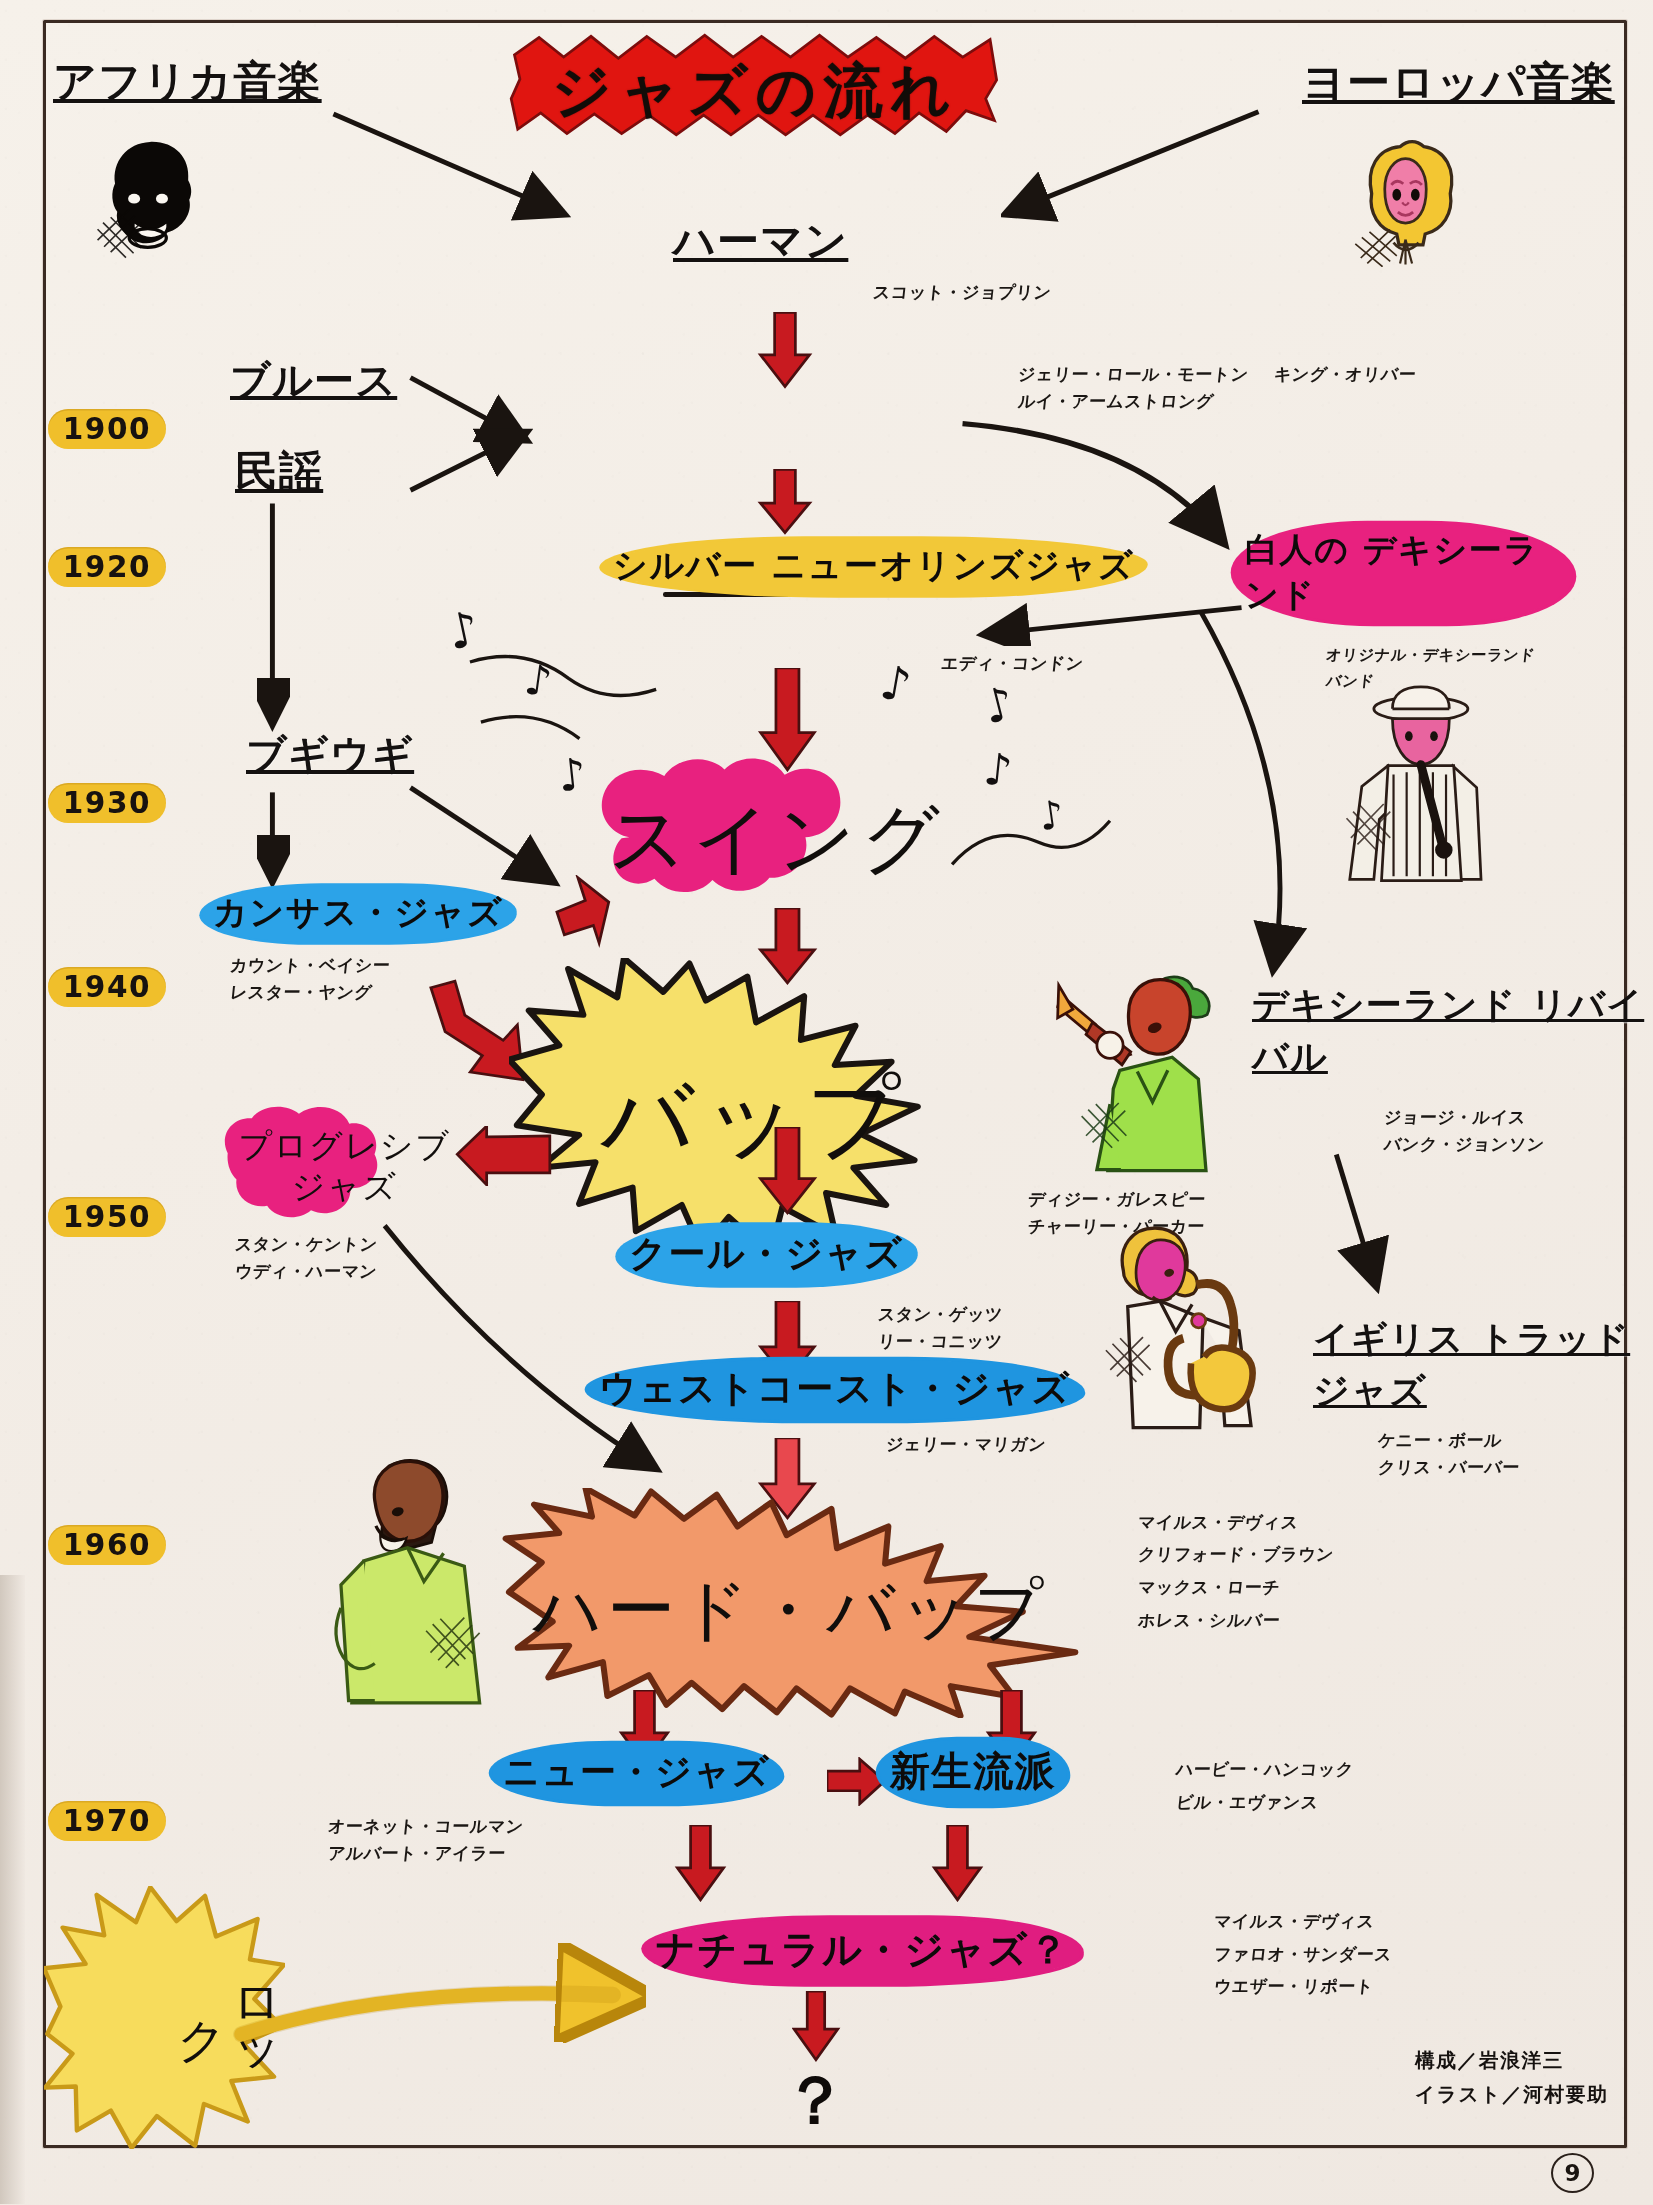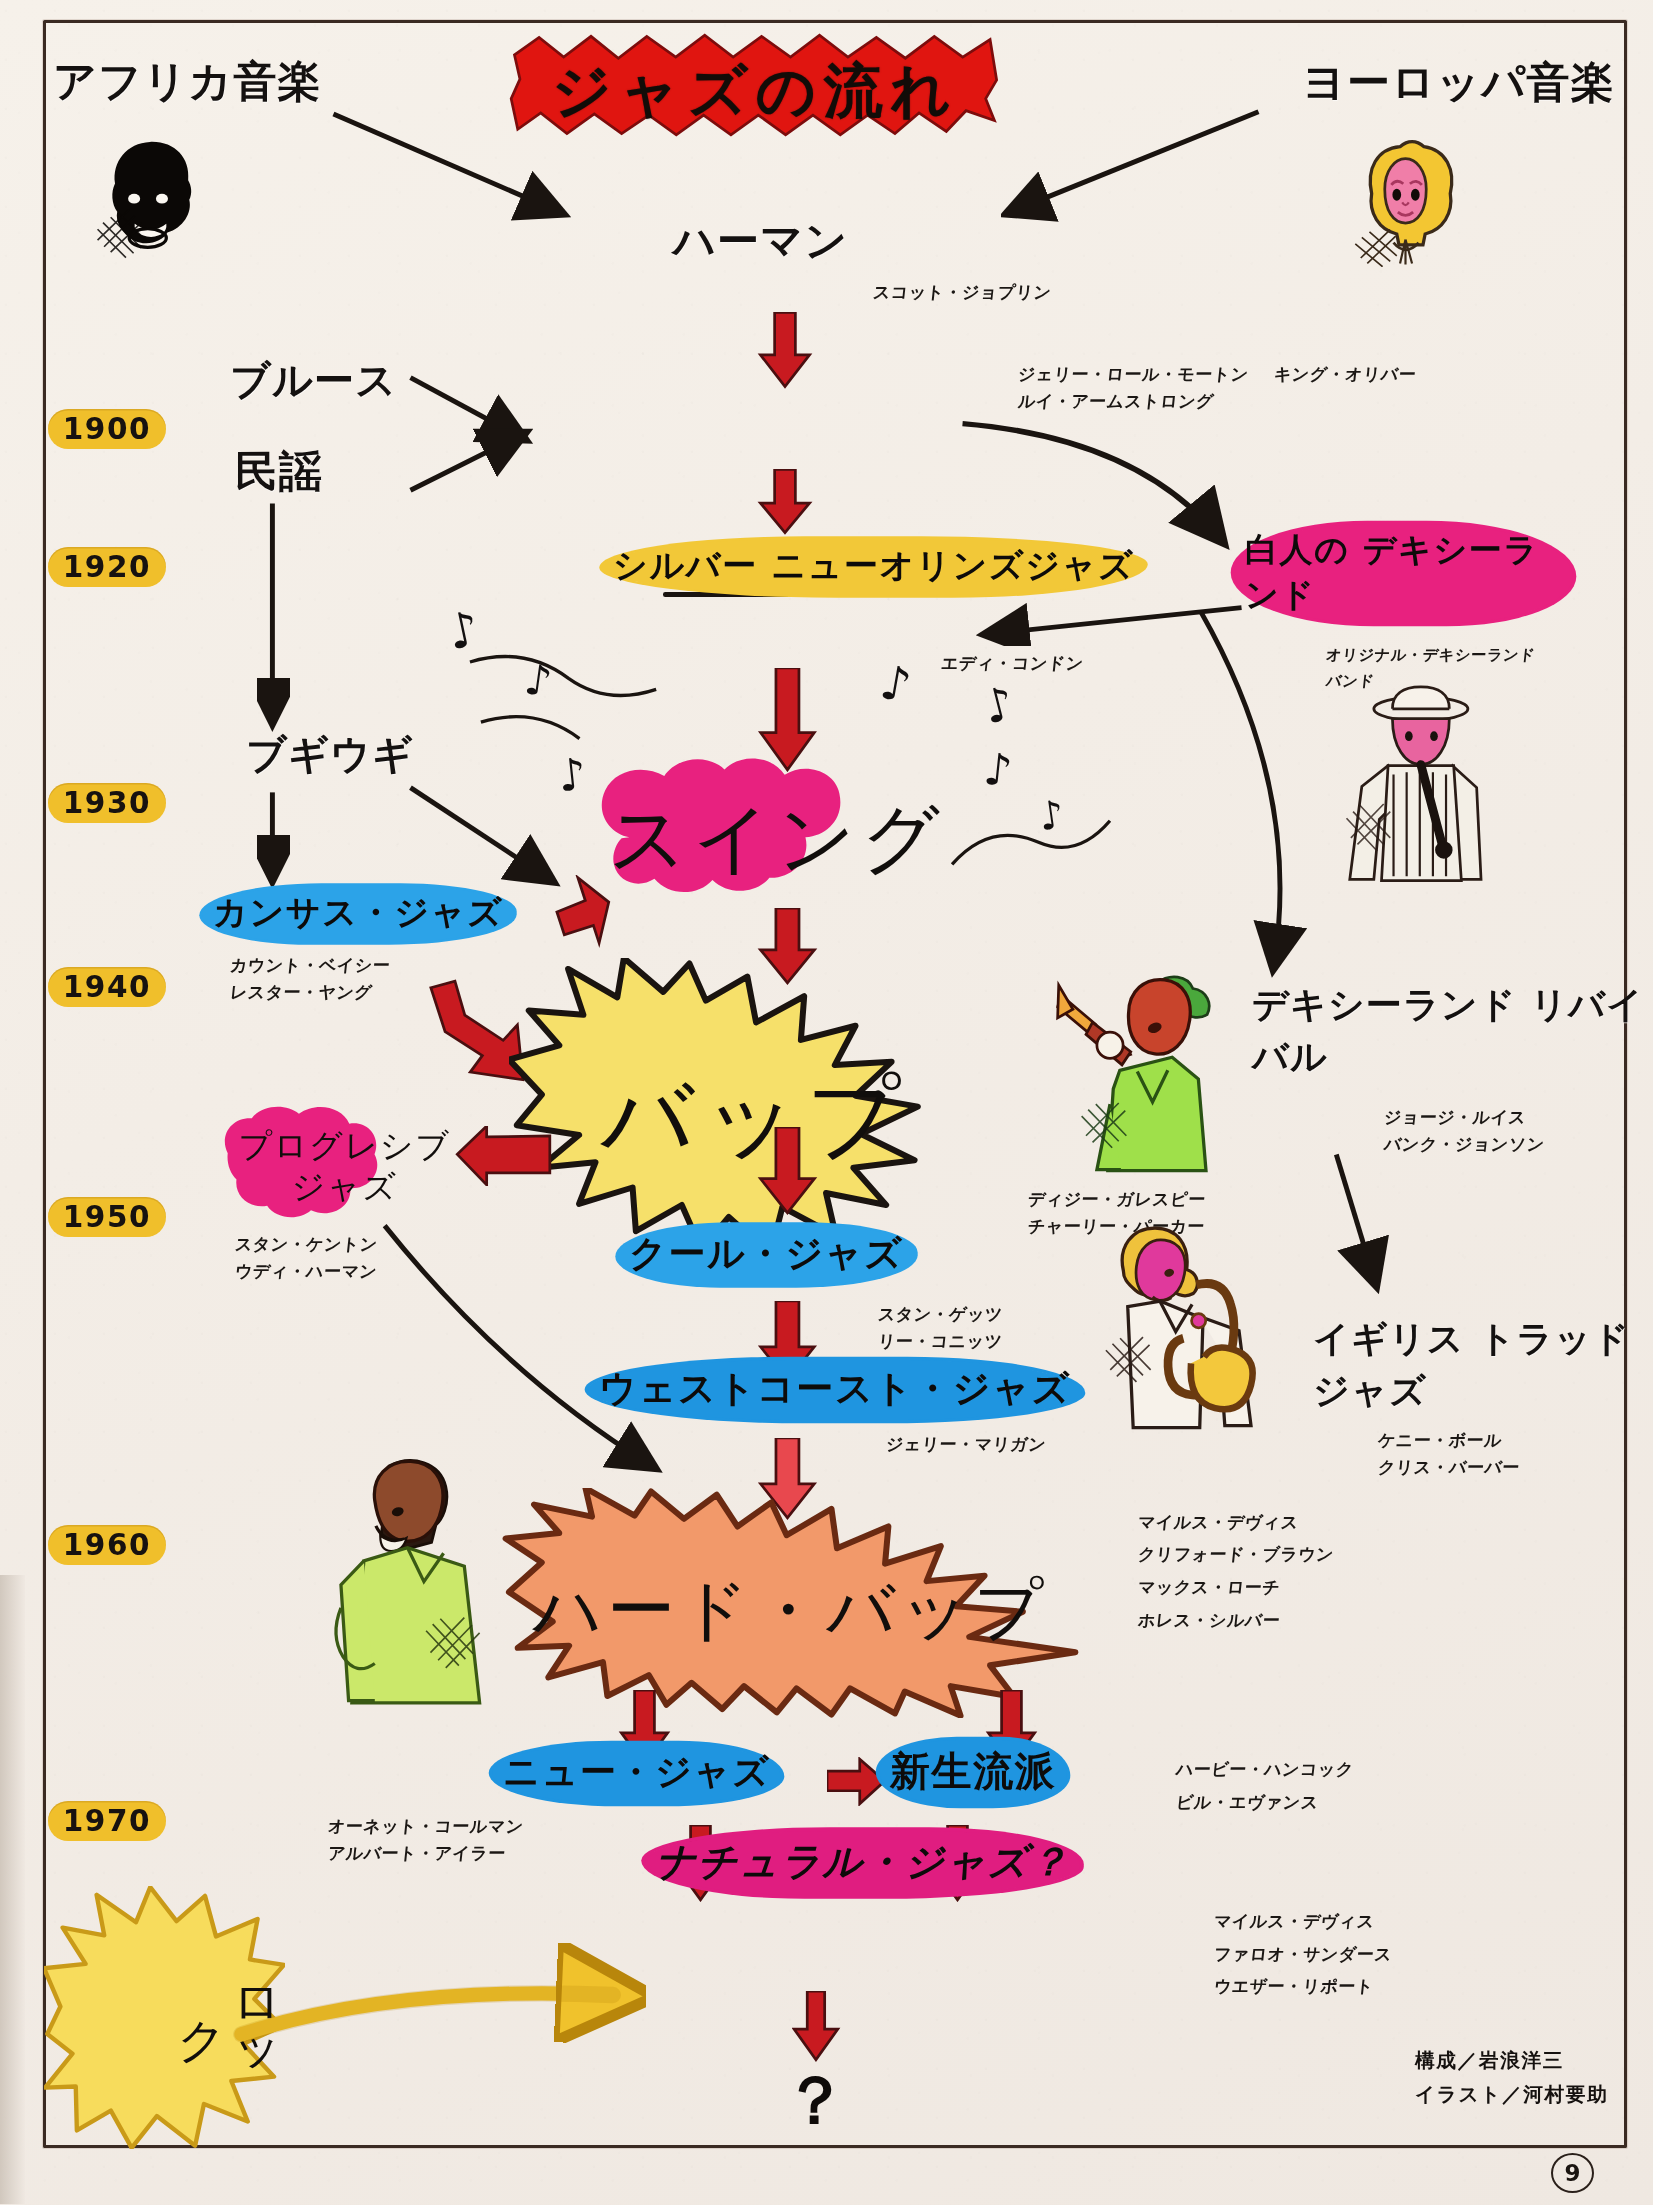--- a/index.html
+++ b/index.html
@@ -16,21 +16,21 @@
       radial-gradient(circle at 63% 71%, rgba(0,0,0,.03) 0 1.1px, transparent 1.6px),
       radial-gradient(circle at 84% 31%, rgba(0,0,0,.03) 0 1.1px, transparent 1.6px),
       radial-gradient(circle at 32% 88%, rgba(0,0,0,.03) 0 1.1px, transparent 1.6px);
     background-size:49px 49px,71px 71px,82px 82px,60px 60px;}
   #frame{position:absolute;left:43px;top:19.7px;width:1578px;height:2122px;
     border:3.8px solid #3a2a22;border-radius:1.6px;box-shadow:0 0 0 1.1px rgba(120,90,70,.18);}
   .n{position:absolute;}
   
   .hand{font-family:"DejaVu Sans","Liberation Sans",sans-serif;color:#15110f;}
   .plainlbl{font-weight:bold;color:#141110;letter-spacing:1.1px;
-    text-shadow:0.5px 0.5px 0 rgba(255,255,255,.6);}
+    text-shadow:0.5px 0.5px 0 rgba(255,255,255,.6);text-decoration:underline;}
   .note{font-size:17px;line-height:1.42;color:#1b1714;font-weight:600;letter-spacing:0.5px;
     transform:skewX(-6deg);}
   
   .hl{display:inline-block;padding:4.4px 11px 5.5px;font-weight:bold;color:#0d0b0a;
       letter-spacing:1.6px;white-space:nowrap;position:relative;z-index:3;}
   .hl.blue{background:#2ca3e8;box-shadow:0 0 0 2.7px #2ca3e8;
       border-radius:40% 38% 42% 36%/55% 48% 52% 50%;}
   .hl.blue2{background:#1f95e0;box-shadow:0 0 0 3.3px #1f95e0;
       border-radius:42% 36% 40% 44%/50% 56% 46% 52%;}
   .hl.yellow{background:#f2c838;box-shadow:0 0 0 2.7px #f2c838;
@@ -421,21 +421,21 @@
     <svg width="55" height="77" viewBox="0 0 100 140">
       <polygon points="32,0 68,0 68,78 92,78 50,136 8,78 32,78" fill="#c81a20" stroke="#4a0f10" stroke-width="5"></polygon>
     </svg>
   </div>
   <div class="n" style="left:930px;top:1825px;">
     <svg width="55" height="77" viewBox="0 0 100 140">
       <polygon points="32,0 68,0 68,78 92,78 50,136 8,78 32,78" fill="#c81a20" stroke="#4a0f10" stroke-width="5"></polygon>
     </svg>
   </div>
 
-  <div class="n" style="left:645px;top:1831px;font-style:italic;">
+  <div class="n" style="left:645px;top:1919px;">
     <span class="hl magenta2" style="font-size:39px;">ナチュラル・ジャズ？</span>
   </div>
   <div class="n note" style="left:1214px;top:1909px;">マイルス・デヴィス</div>
   <div class="n note" style="left:1214px;top:1942px;">ファロオ・サンダース</div>
   <div class="n note" style="left:1214px;top:1974px;">ウエザー・リポート</div>
 
   <div class="n" style="left:792px;top:1991px;">
     <svg width="49" height="71" viewBox="0 0 90 130">
       <polygon points="28,0 60,0 60,70 84,70 44,126 4,70 28,70" fill="#c81a20" stroke="#4a0f10" stroke-width="5"></polygon>
     </svg>

